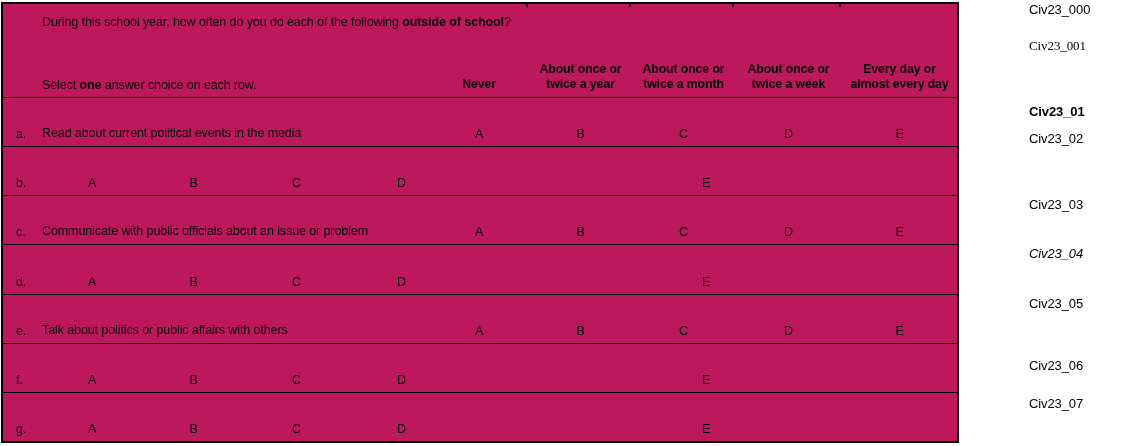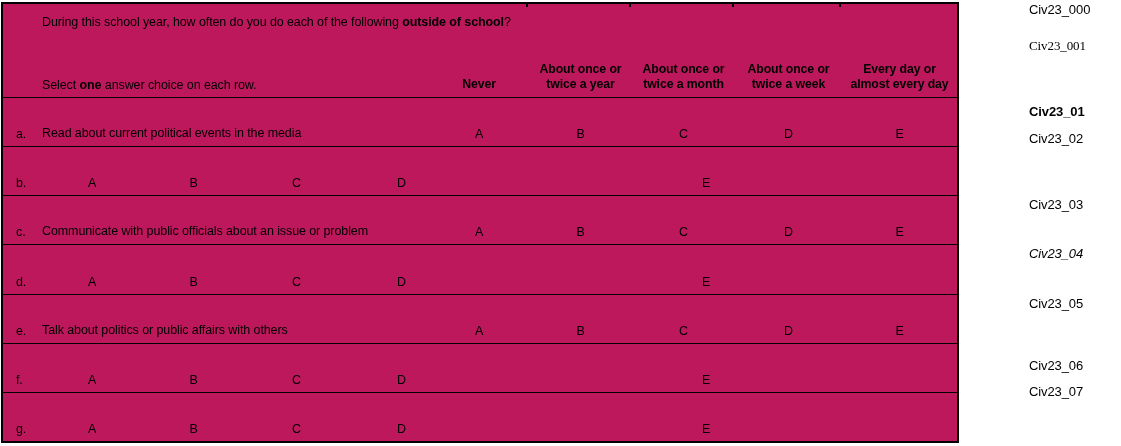--- a/index.html
+++ b/index.html
@@ -110,21 +110,21 @@
     white-space: nowrap;
   }
   .sl0 { top: 2px; text-align: right; }
   .sl1 { top: 38px; font-family: Liberation Serif, serif; }
   .sl2 { top: 104px; font-weight: bold; }
   .sl3 { top: 131px; }
   .sl4 { top: 197px; }
   .sl5 { top: 246px; font-style: italic; }
   .sl6 { top: 296px; }
   .sl7 { top: 348px; margin-top: 10px; }
-  .sl8 { top: 384px; text-align: right; }
+  .sl8 { top: 396px; text-align: right; }
 </style>
 </head>
 <body>
 
 <div id="stage">
 
   <div class="survey-table">
 
     <div class="thead">
       <div class="qline">

